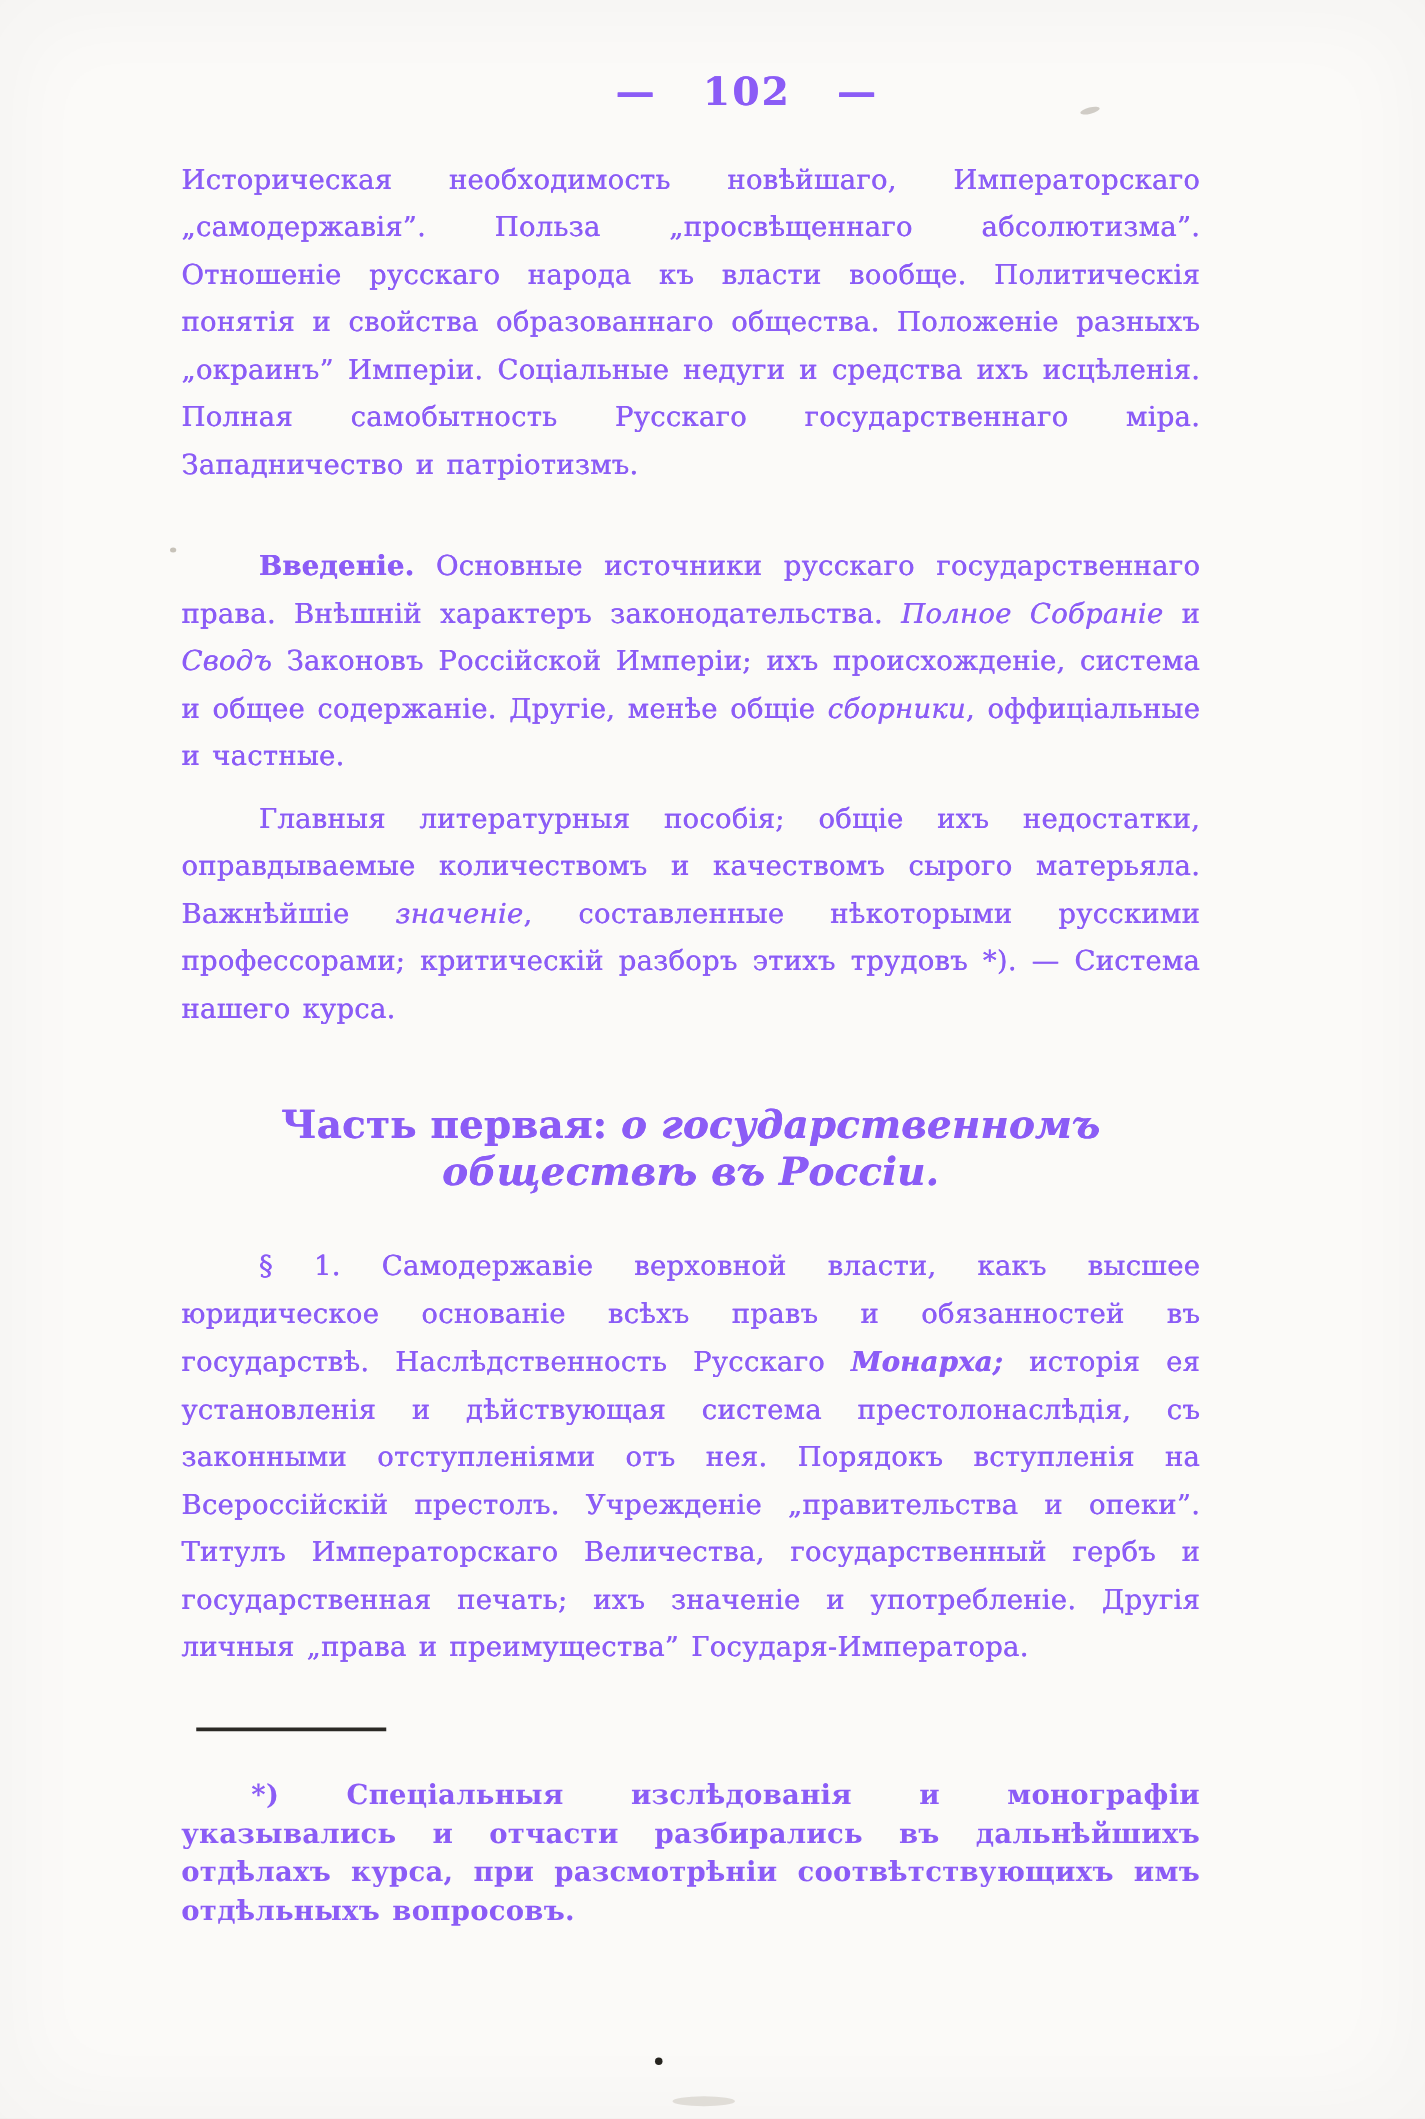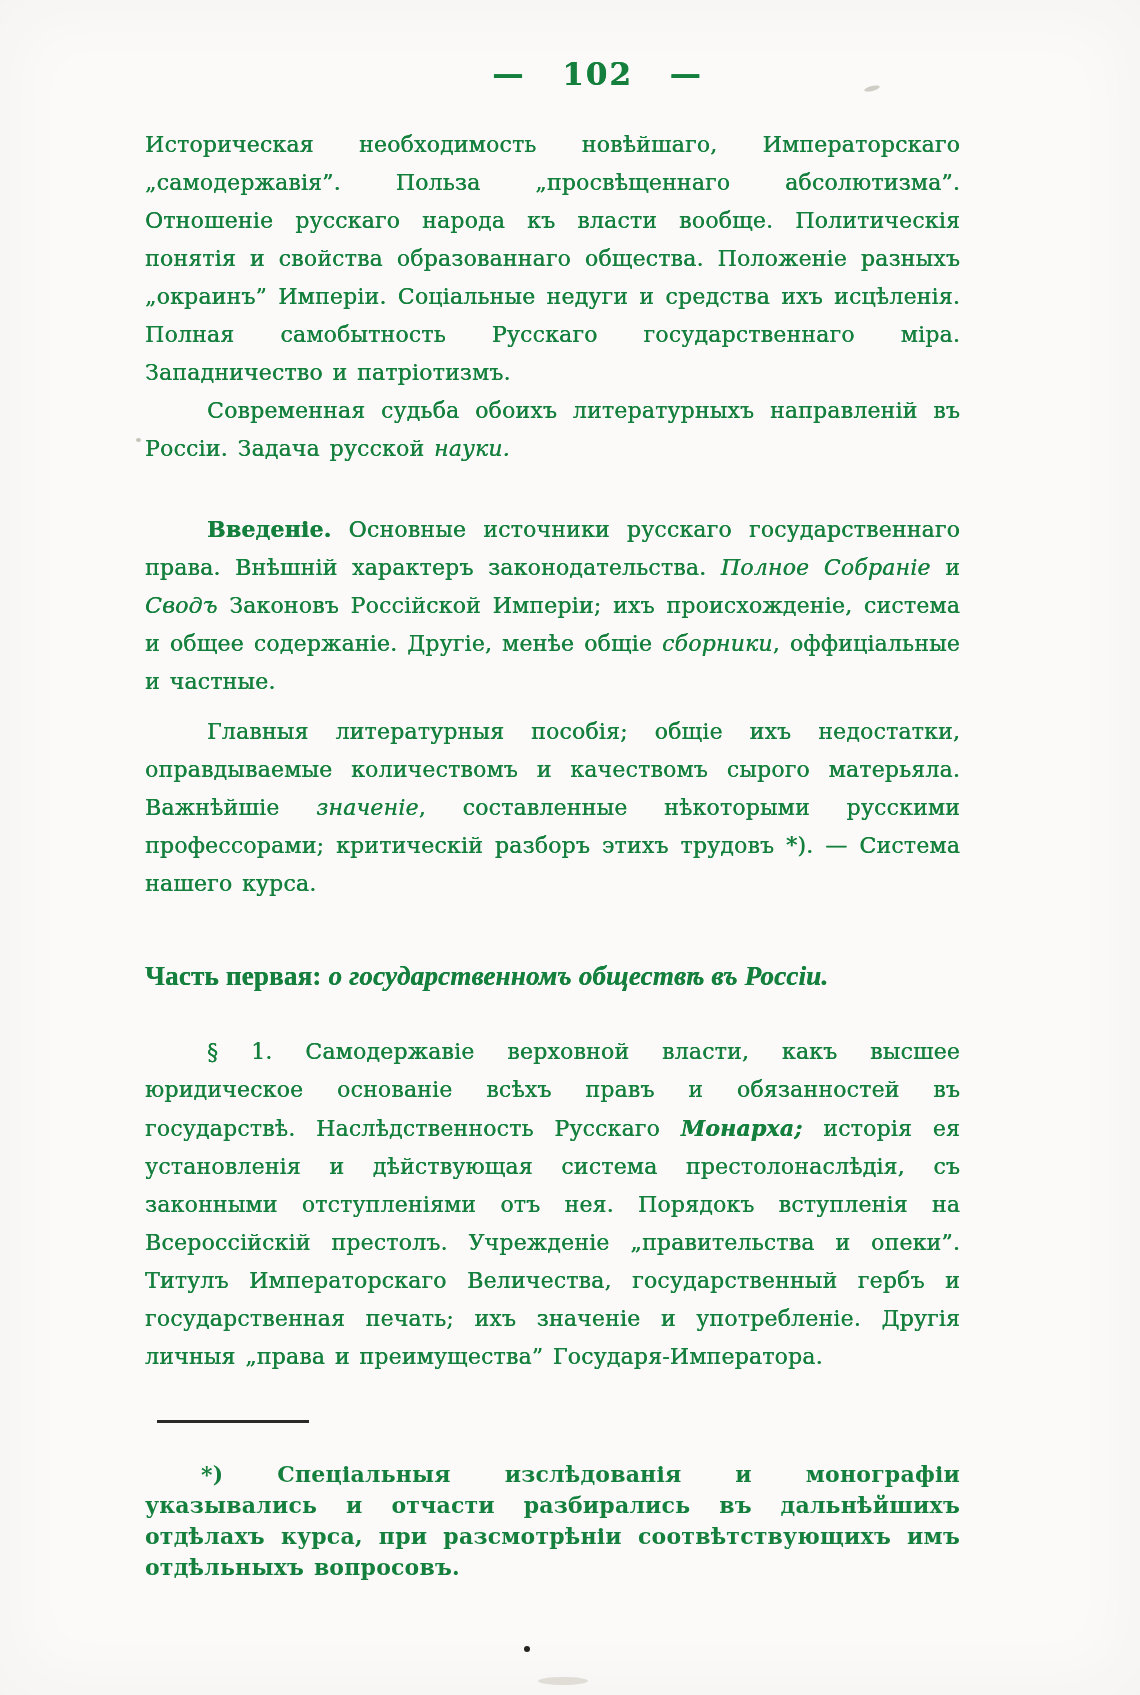--- a/index.html
+++ b/index.html
@@ -46,27 +46,27 @@
     letter-spacing: 0.2px;
     word-spacing: 2.5px;
     text-shadow: 0.35px 0 0 currentColor;
   }
   .para.noindent { text-indent: 0; }
   .gap-lg { margin-top: 42px; }
   .gap-sm { margin-top: 12px; }
 
   .section-heading {
     margin: 54px 0 0 0;
-    font-size: 27px;
+    font-size: 31px;
     line-height: 38px;
     font-weight: bold;
+    text-align: center;
     text-indent: 0;
     letter-spacing: 0.2px;
     text-shadow: 0.35px 0 0 currentColor;
-    font-family: Liberation Serif, serif;
   }
 
   .section-para { margin-top: 38px; }
 
   .footnote-rule {
     margin: 44px 0 0 12px;
     width: 152px;
     height: 0;
     border: 0;
     border-top: 3px solid #2b2925;
@@ -112,29 +112,28 @@
   .speck-faint {
     left: 136px; top: 438px;
     width: 5px; height: 4px;
     background: #c7c2b9;
     border-radius: 50%;
   }
 </style>
 </head>
 <body>
 
-<div class="page" style="background: rgb(251, 250, 248); color: #15803d;">
+<div class="page" style="background: rgb(251, 250, 248); color: #8b5cf6;">
 
   <div class="page-number">— 102 —</div>
 
   <div class="text-block">
 
     <p class="para noindent"><span>Историческая необходимость новѣйшаго, Императорскаго „самодержавія”. Польза „просвѣщеннаго абсолютизма”. Отношеніе русскаго народа къ власти вообще. Политическія понятія и свойства образованнаго общества. Положеніе разныхъ „окраинъ” Имперіи. Соціальные недуги и средства ихъ исцѣленія. Полная самобытность Русскаго государственнаго міра. Западничество и патріотизмъ.</span></p>
 
-    <p class="para"><span>Современная судьба обоихъ литературныхъ направленій въ Россіи. Задача русской </span><span class="run-i">науки.</span></p>
 
     <p class="para gap-lg"><span class="run-b">Введеніе.</span><span> Основные источники русскаго государственнаго права. Внѣшній характеръ законодательства. </span><span class="run-i">Полное Собраніе</span><span> и </span><span class="run-i">Сводъ</span><span> Законовъ Россійской Имперіи; ихъ происхожденіе, система и общее содержаніе. Другіе, менѣе общіе </span><span class="run-i">сборники</span><span>, оффиціальные и частные.</span></p>
 
     <p class="para gap-sm"><span>Главныя литературныя пособія; общіе ихъ недостатки, оправдываемые количествомъ и качествомъ сырого матерьяла. Важнѣйшіе </span><span class="run-i">значеніе</span><span>, составленные нѣкоторыми русскими профессорами; критическій разборъ этихъ трудовъ *). — Система нашего курса.</span></p>
 
     <h2 class="section-heading"><span class="run-b">Часть первая: </span><span class="run-bi">о государственномъ обществѣ въ Россіи.</span></h2>
 
     <p class="para section-para"><span>§ 1. Самодержавіе верховной власти, какъ высшее юридическое основаніе всѣхъ правъ и обязанностей въ государствѣ. Наслѣдственность Русскаго </span><span class="run-bi">Монарха;</span><span> исторія ея установленія и дѣйствующая система престолонаслѣдія, съ законными отступленіями отъ нея. Порядокъ вступленія на Всероссійскій престолъ. Учрежденіе „правительства и опеки”. Титулъ Императорскаго Величества, государственный гербъ и государственная печать; ихъ значеніе и употребленіе. Другія личныя „права и преимущества” Государя-Императора.</span></p>
 
     <div class="footnote-rule"></div>

